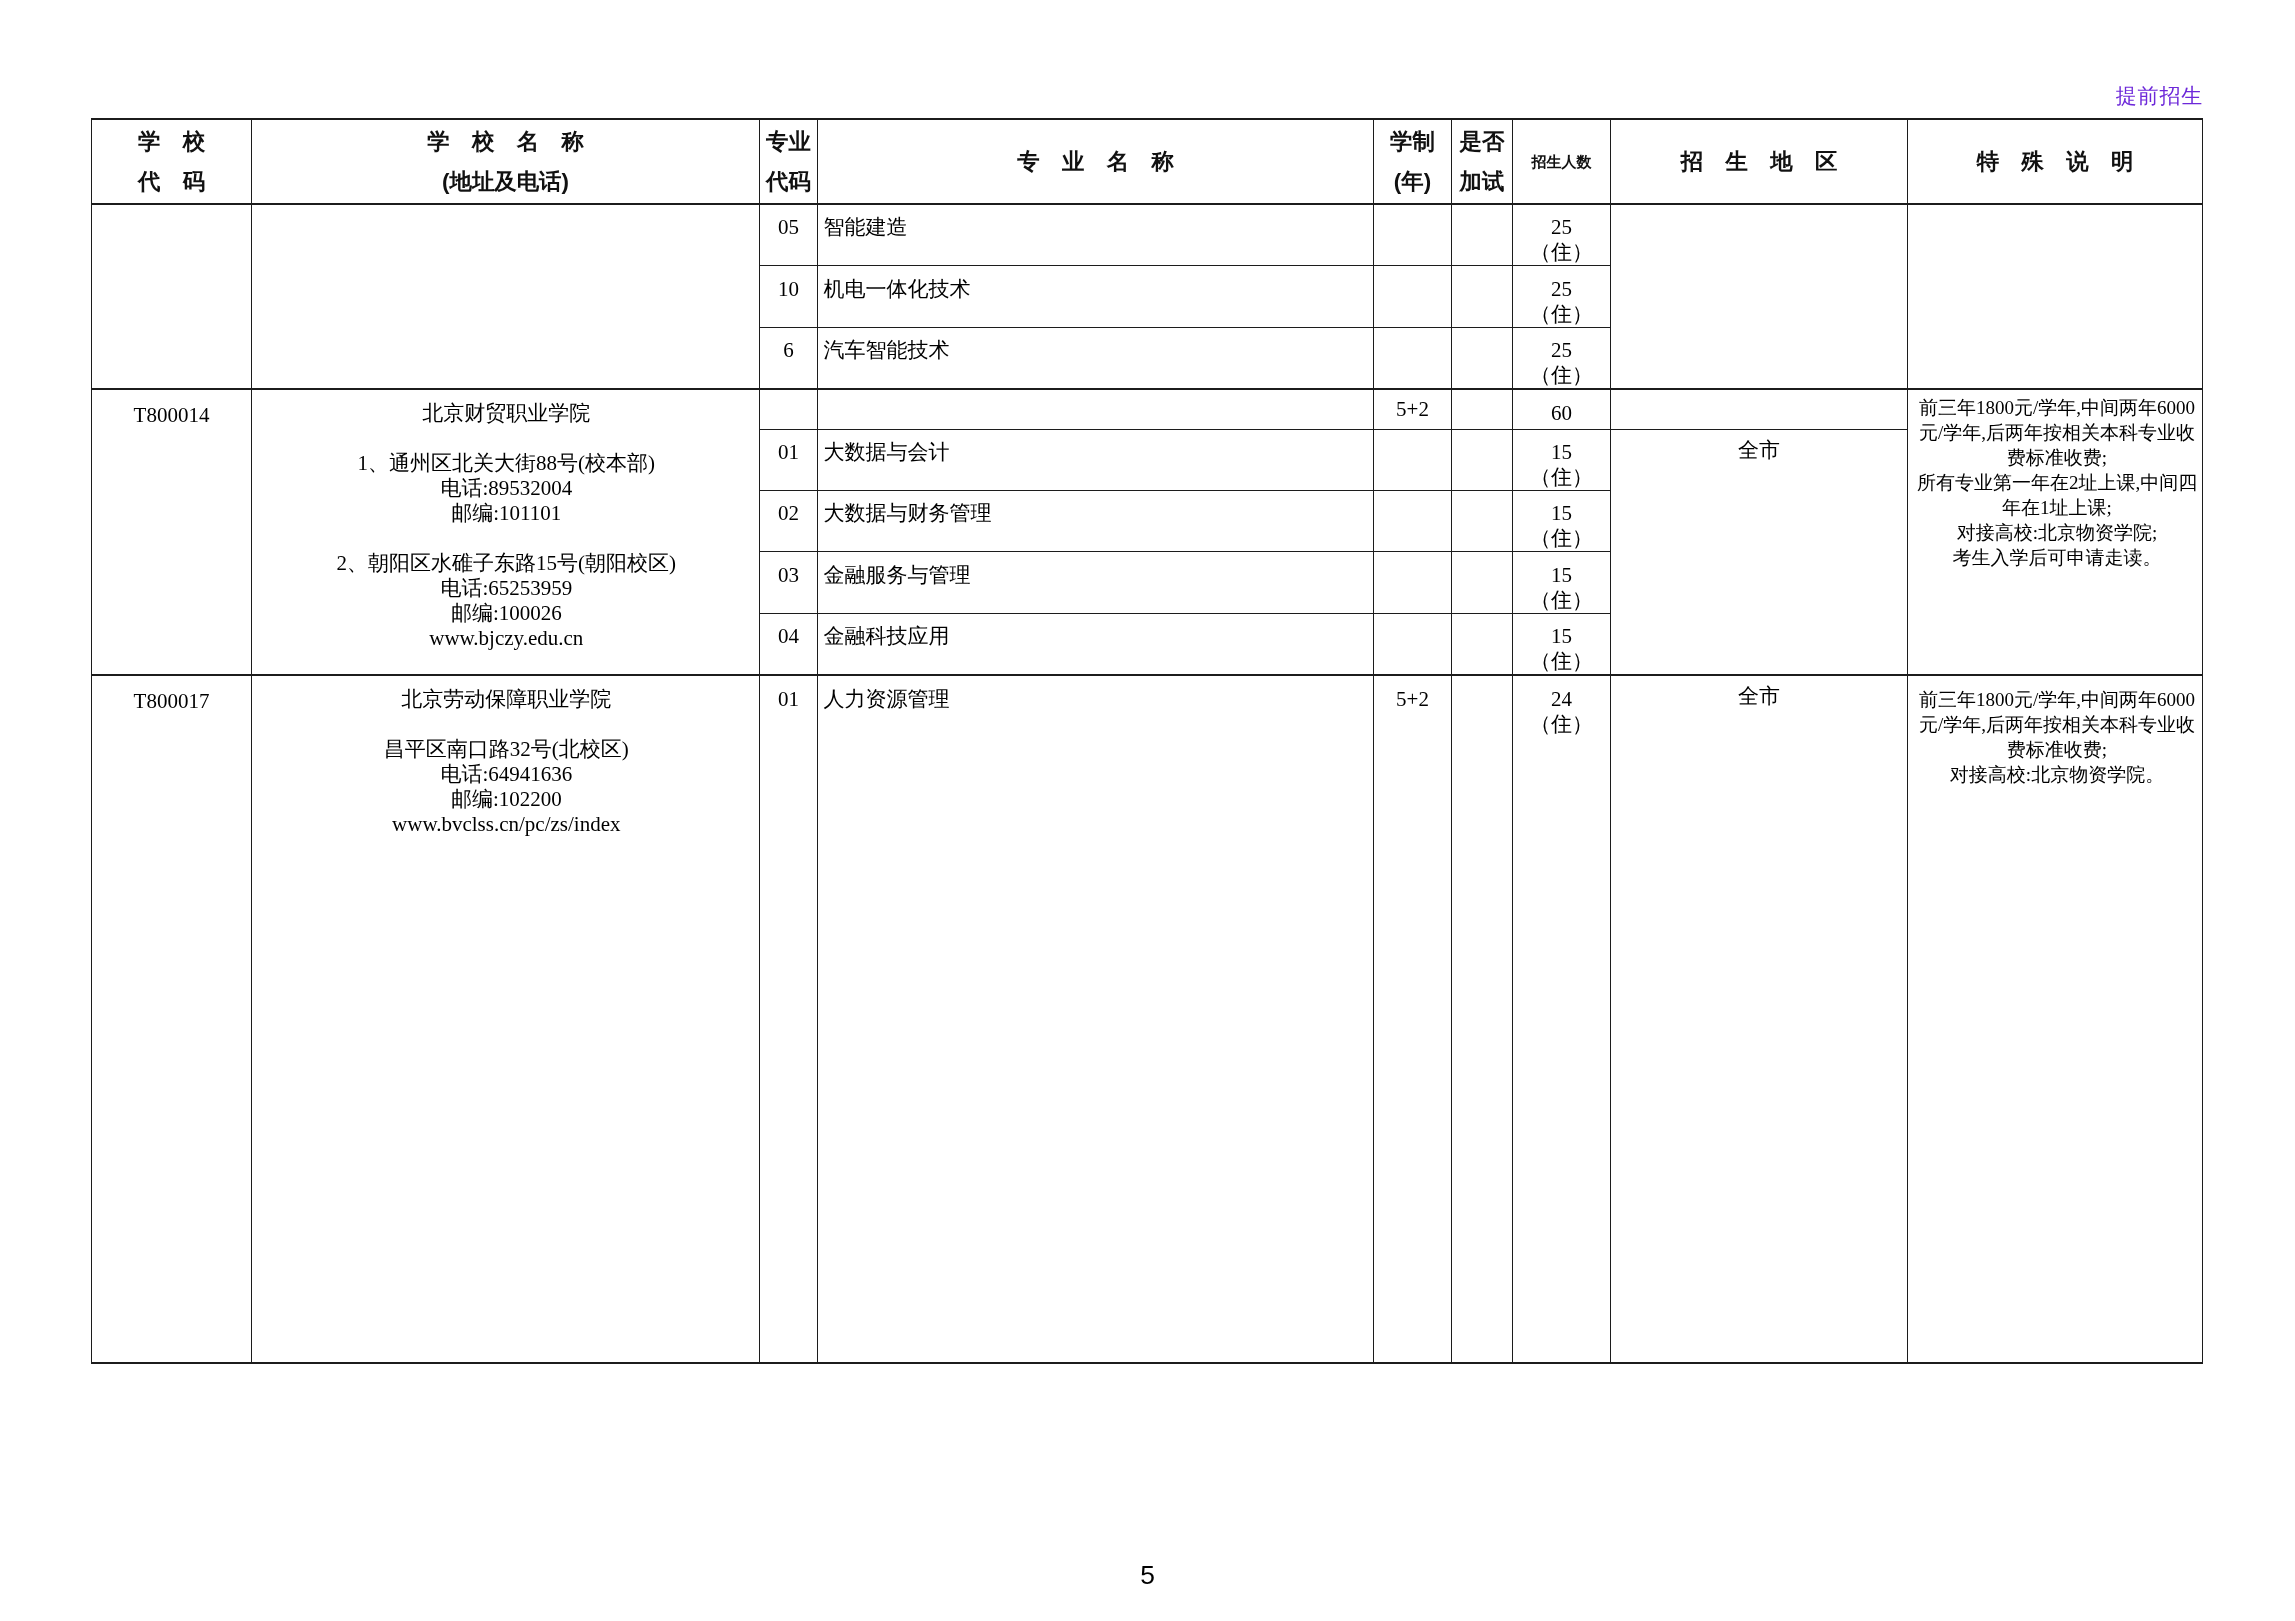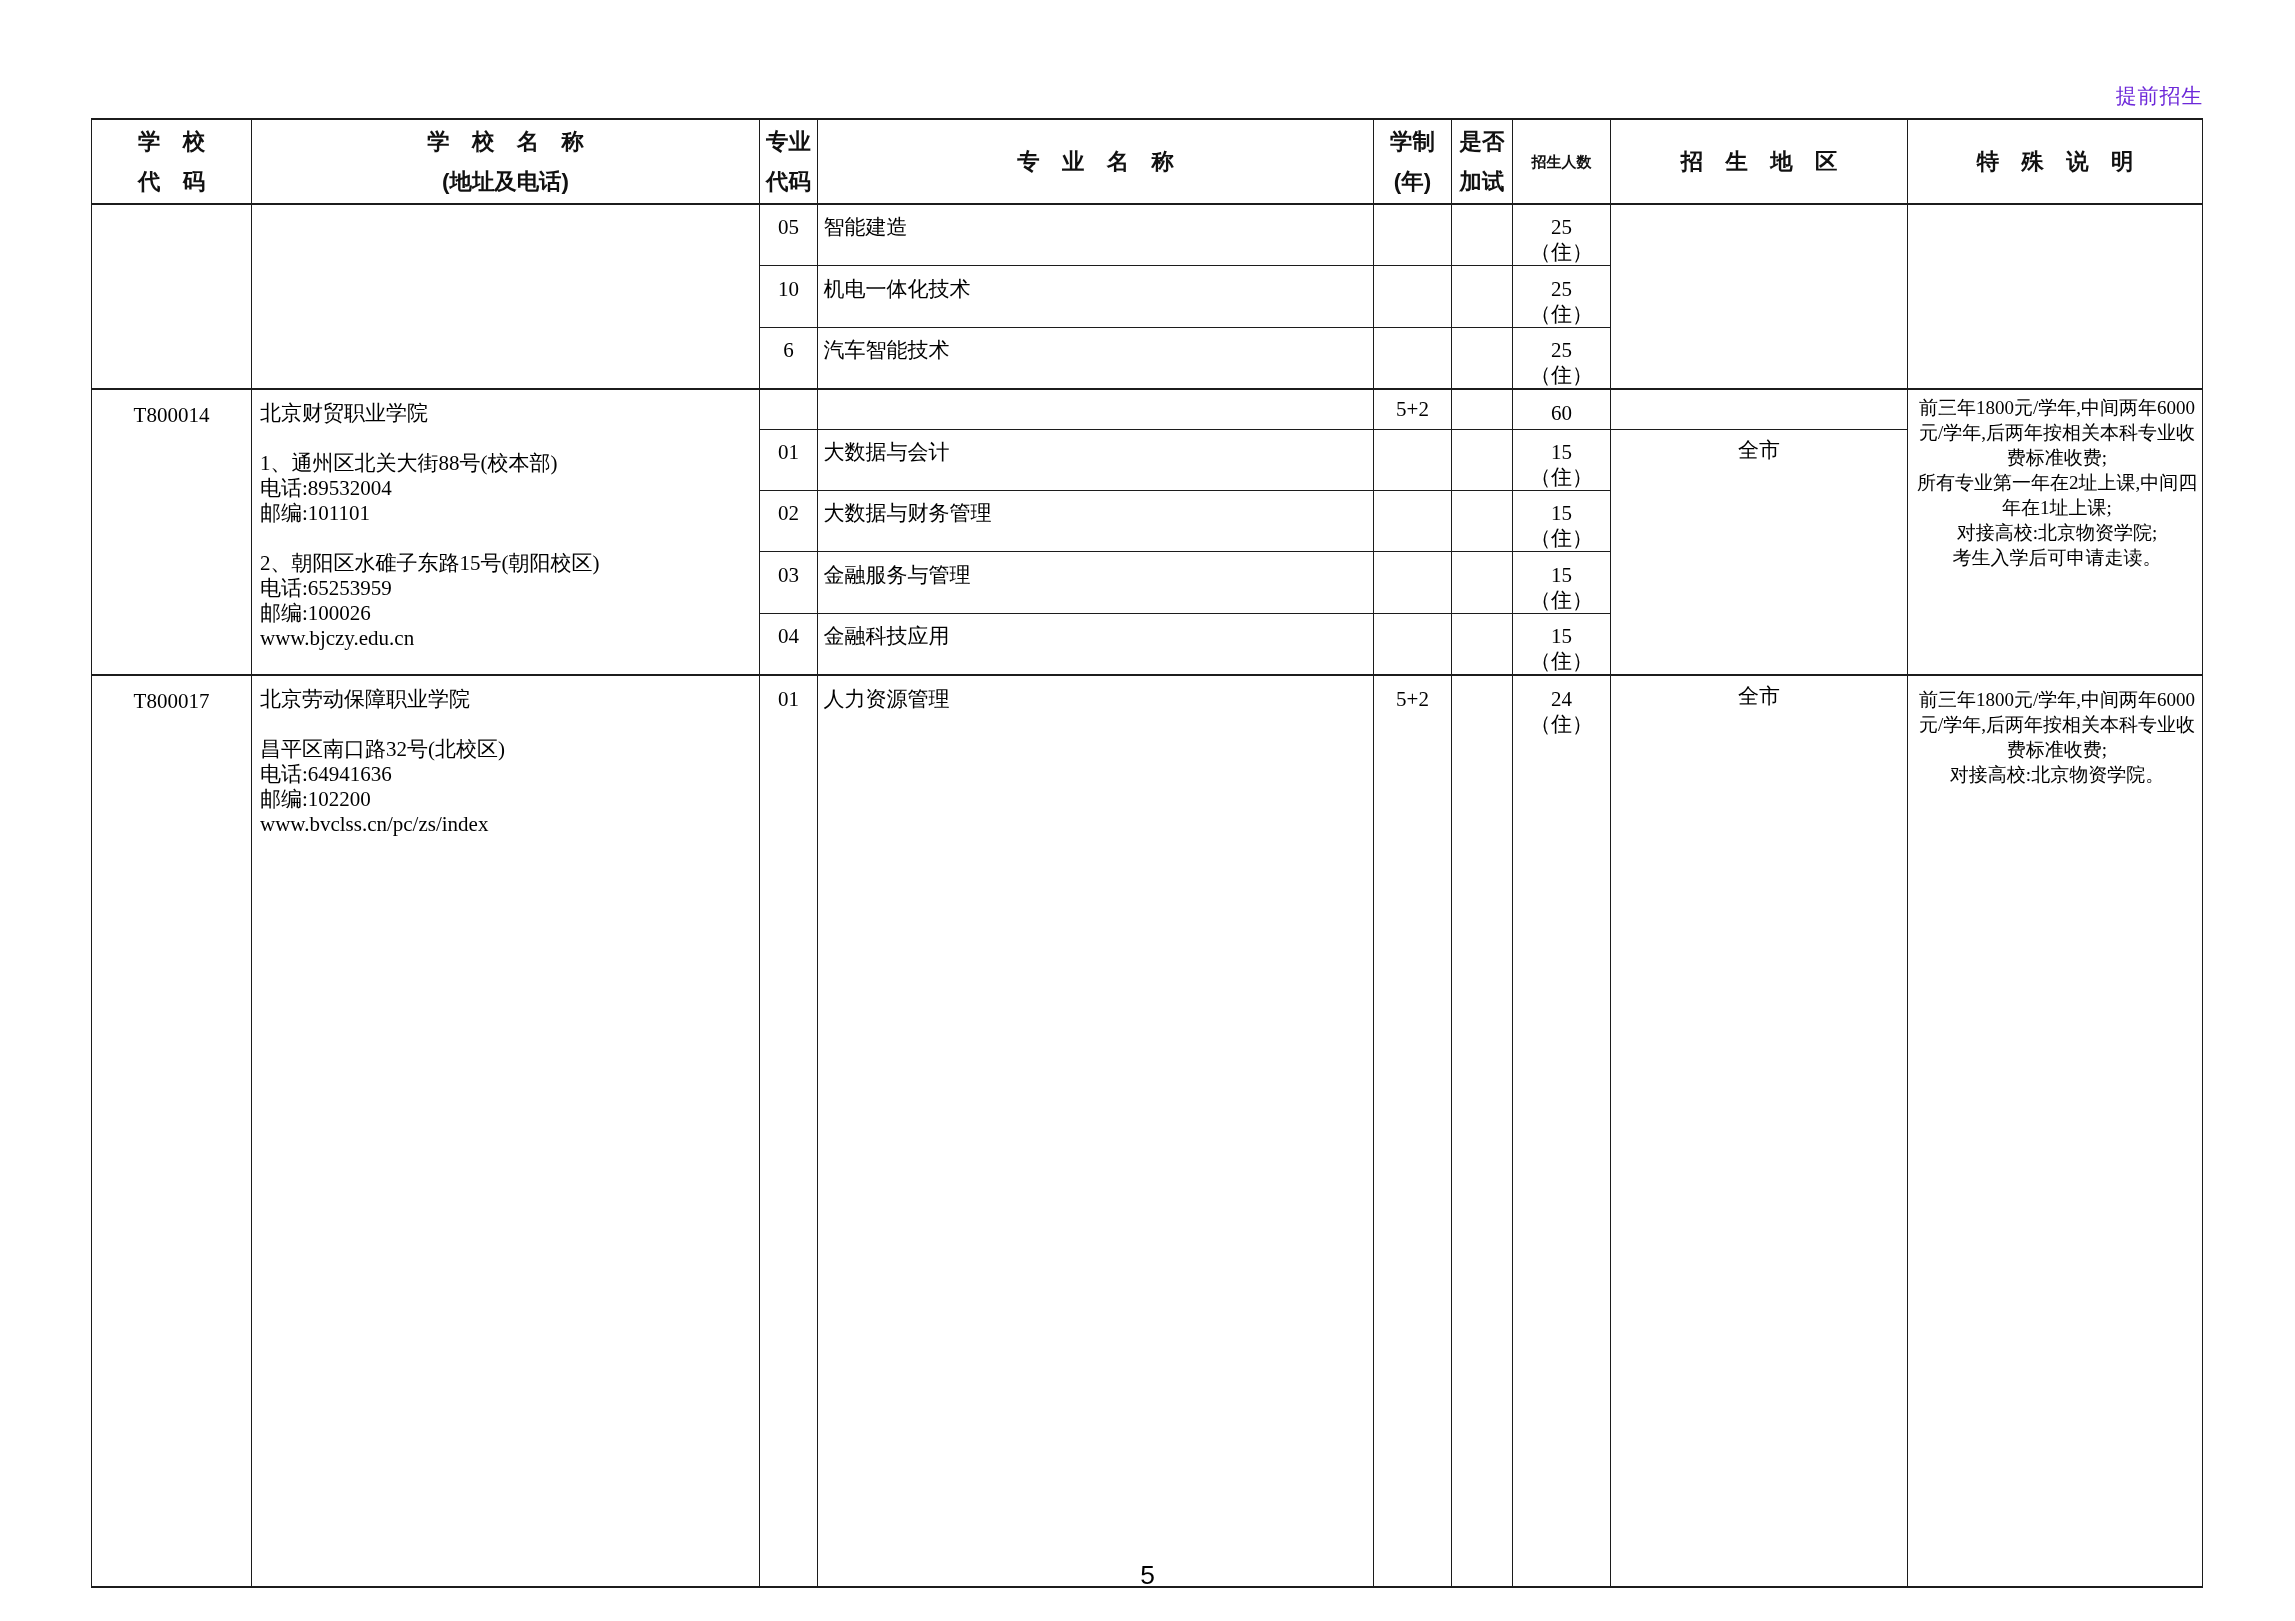--- a/index.html
+++ b/index.html
@@ -43,21 +43,21 @@
     vertical-align: middle;
     text-align: center;
     font-size: 22.4px; line-height: 40px;
     color: #111;
   }
   .doc th.tight { font-size: 15px; letter-spacing: 0; }
 
   td.c { text-align: center; padding-top: 10.4px; }
   td.l { text-align: left; padding: 10.4px 3.2px 0 5.6px; }
   td.code-cell { text-align: center; padding-top: 13px; }
-  td.name-cell { text-align: left; padding: 11.2px 6.4px 0 8px; }
+  td.name-cell { text-align: center; padding: 11.2px 6.4px 0 8px; }
   td.sub { padding-top: 7.2px; }
   td.enroll { text-align: center; padding-top: 10.4px; }
   td.region-cell { text-align: center; padding-top: 8px; }
   td.region-cell.deep { padding-top: 8px; }
   td.notes-cell {
     text-align: center; padding: 4.8px 2.4px 0 6.4px;
     font-size: 19px; line-height: 25px;
     word-break: break-all;
   }
   td.notes-cell.pad { padding-top: 11.2px; }
@@ -217,21 +217,21 @@
       <td class="c">04</td>
       <td class="l">金融科技应用</td>
       <td class="c"></td>
       <td class="c"></td>
       <td class="enroll">
         <div>15</div>
         <div>（住）</div>
       </td>
     </tr>
 
-    <tr class="block-start" style="height:912px">
+    <tr class="block-start" style="height:688px">
       <td class="code-cell">T800017</td>
       <td class="name-cell">
         <div>北京劳动保障职业学院</div>
         <div class="addr">昌平区南口路32号(北校区)
 电话:64941636
 邮编:102200
 www.bvclss.cn/pc/zs/index</div>
       </td>
       <td class="c">01</td>
       <td class="l">人力资源管理</td>

